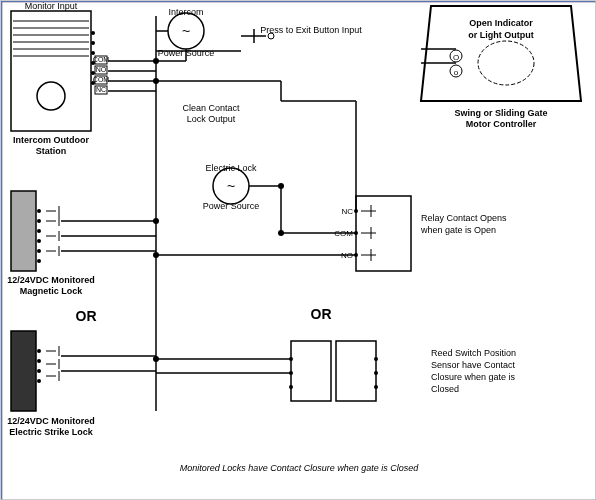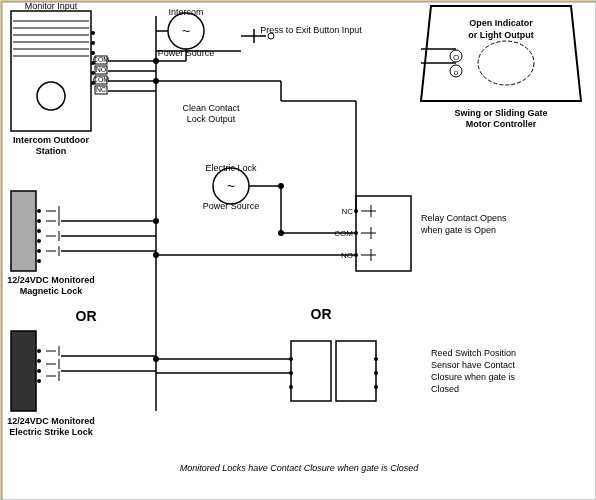--- a/index.html
+++ b/index.html
@@ -9,21 +9,21 @@
       background: #fff;
       font-family: Arial, sans-serif;
       font-size: 11px;
       overflow: hidden;
       position: relative;
     }
     .diagram-container {
       width: 596px;
       height: 500px;
       position: relative;
-      background: #eab308;
+      background: #1d4ed8;
       border: 1px solid #ccc;
     }
     svg {
       position: absolute;
       top: 0; left: 0;
       width: 596px;
       height: 500px;
     }
   </style>
 </head>

